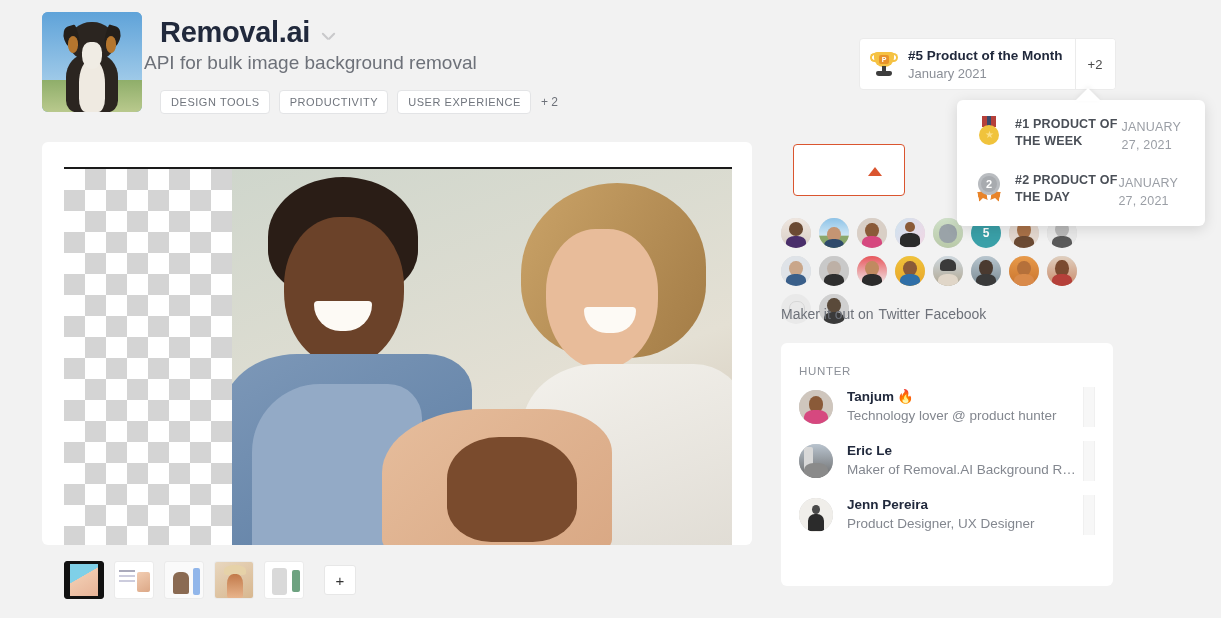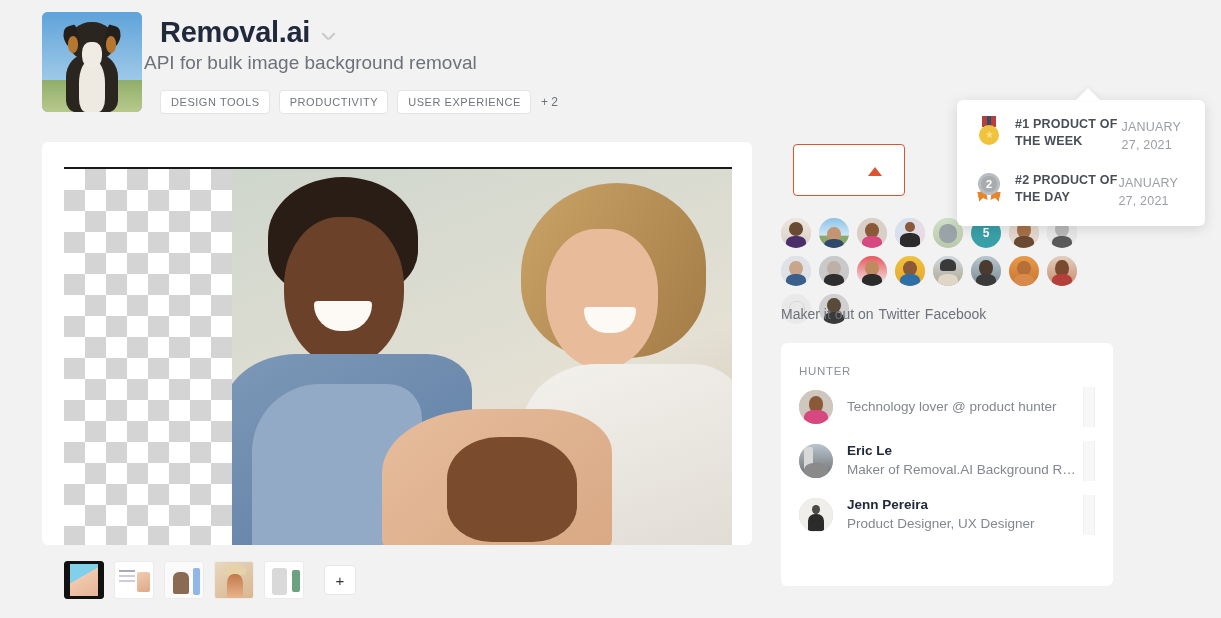--- a/index.html
+++ b/index.html
@@ -294,20 +294,37 @@
 
     <div class="tagline">API for bulk image background removal</div>
 
     <div class="tags">
       <div class="tag">DESIGN TOOLS</div>
       <div class="tag">PRODUCTIVITY</div>
       <div class="tag">USER EXPERIENCE</div>
       <div class="tag-more">+ 2</div>
     </div>
 
+    <div class="badge-wrap">
+      <div class="badge-main">
+        <div class="trophy">
+          <div class="trophy-hl"></div>
+          <div class="trophy-hr"></div>
+          <div class="trophy-cup"></div>
+          <div class="trophy-p">P</div>
+          <div class="trophy-stem"></div>
+          <div class="trophy-base"></div>
+        </div>
+        <div class="badge-txt">
+          <div class="badge-title">#5 Product of the Month</div>
+          <div class="badge-sub">January 2021</div>
+        </div>
+      </div>
+      <div class="badge-plus">+2</div>
+    </div>
 
     <div class="tooltip-arrow"></div>
     <div class="tooltip">
       <div class="tt-row">
         <div class="tt-icon">
           <div class="m1-ribbon"></div>
           <div class="m1-disc"></div>
           <div class="m1-star">★</div>
         </div>
         <div class="tt-txt">
@@ -454,20 +471,21 @@
 
   <div class="people-card">
     <div class="sec-label">HUNTER</div>
     <div class="person">
       <div class="p-av">
           <div class="f" style="background:#cfc6bd"></div>
           <div class="f-head" style="background:#8a5a38"></div>
           <div class="f-body" style="background:#d6487f"></div>
         </div>
       <div class="p-txt">
+        <div class="p-name">Tanjum 🔥</div>
         <div class="p-bio">Technology lover @ product hunter</div>
       </div>
       <div class="follow-bar"></div>
     </div>
 
     <div class="person">
       <div class="p-av">
           <div class="f" style="background:linear-gradient(#b9c4cf,#6b6b6b)"></div>
           <div class="f-head" style="background:#d8d8d8;left:14%;top:10%;width:28%;height:80%;border-radius:2px"></div>
           <div class="f-body" style="background:#8a8a8a;top:55%"></div>

